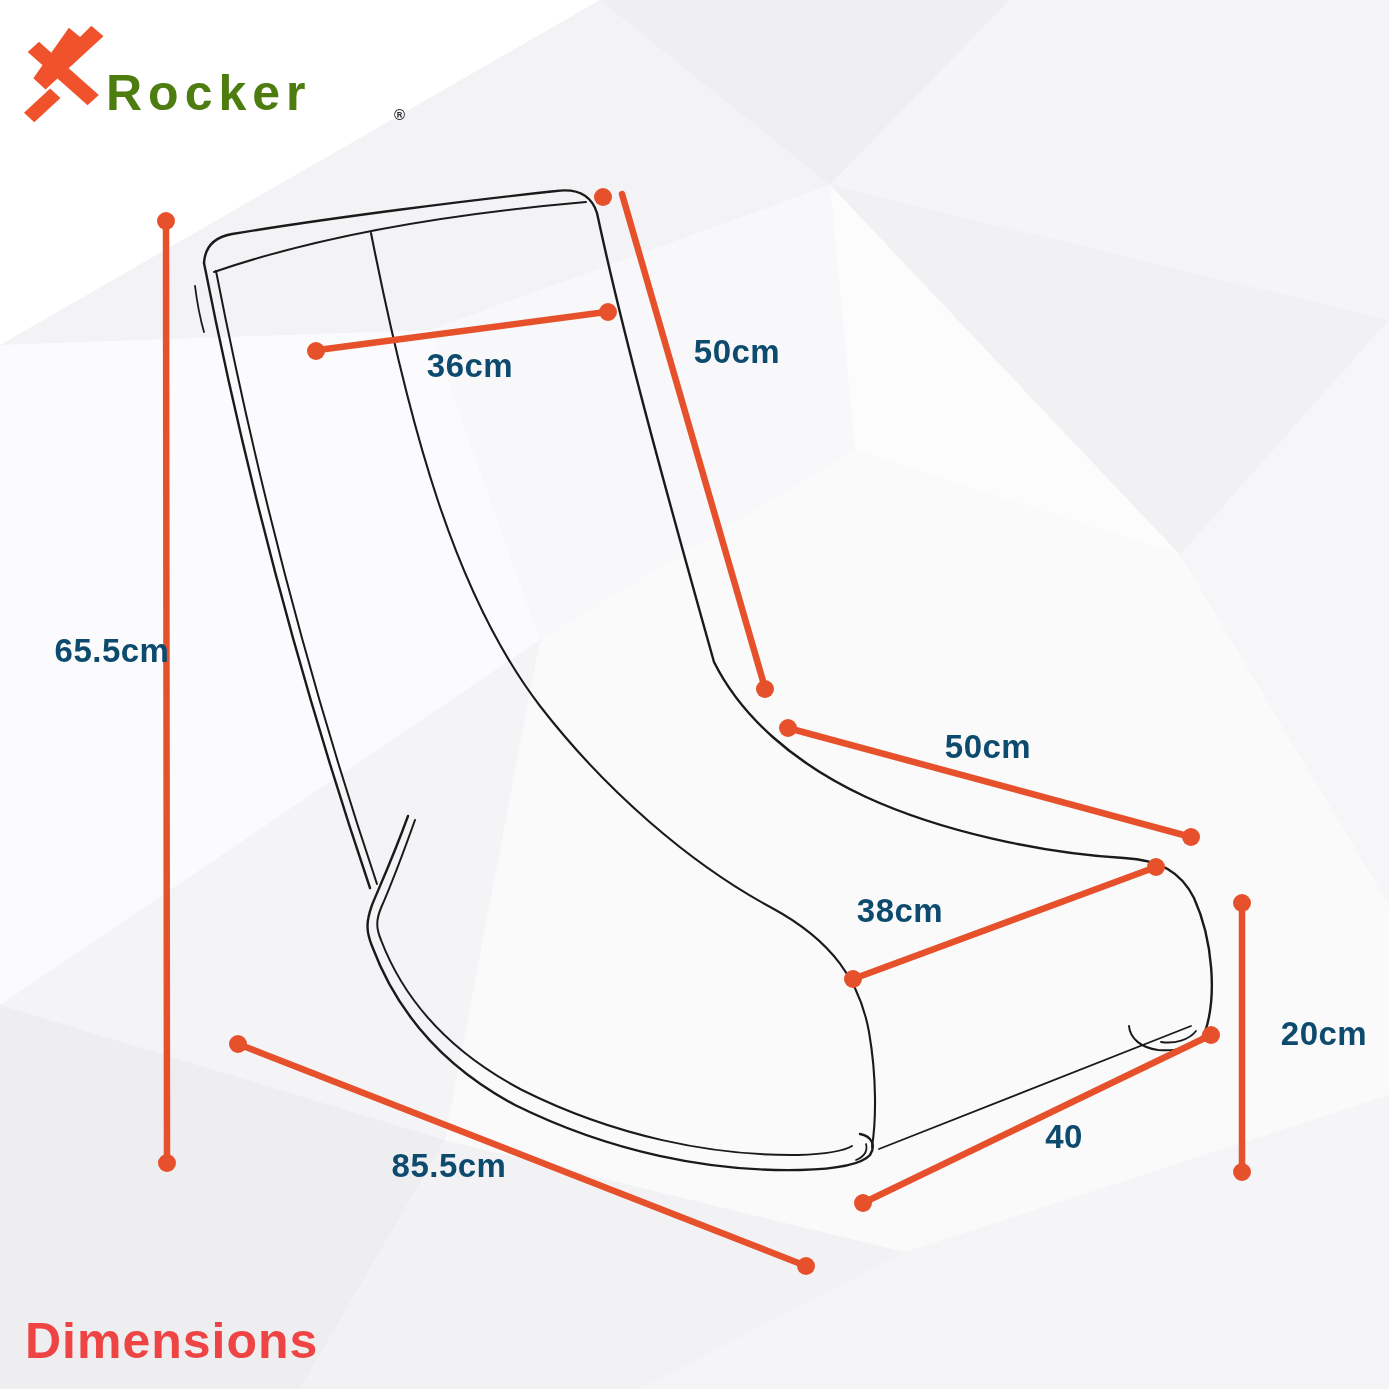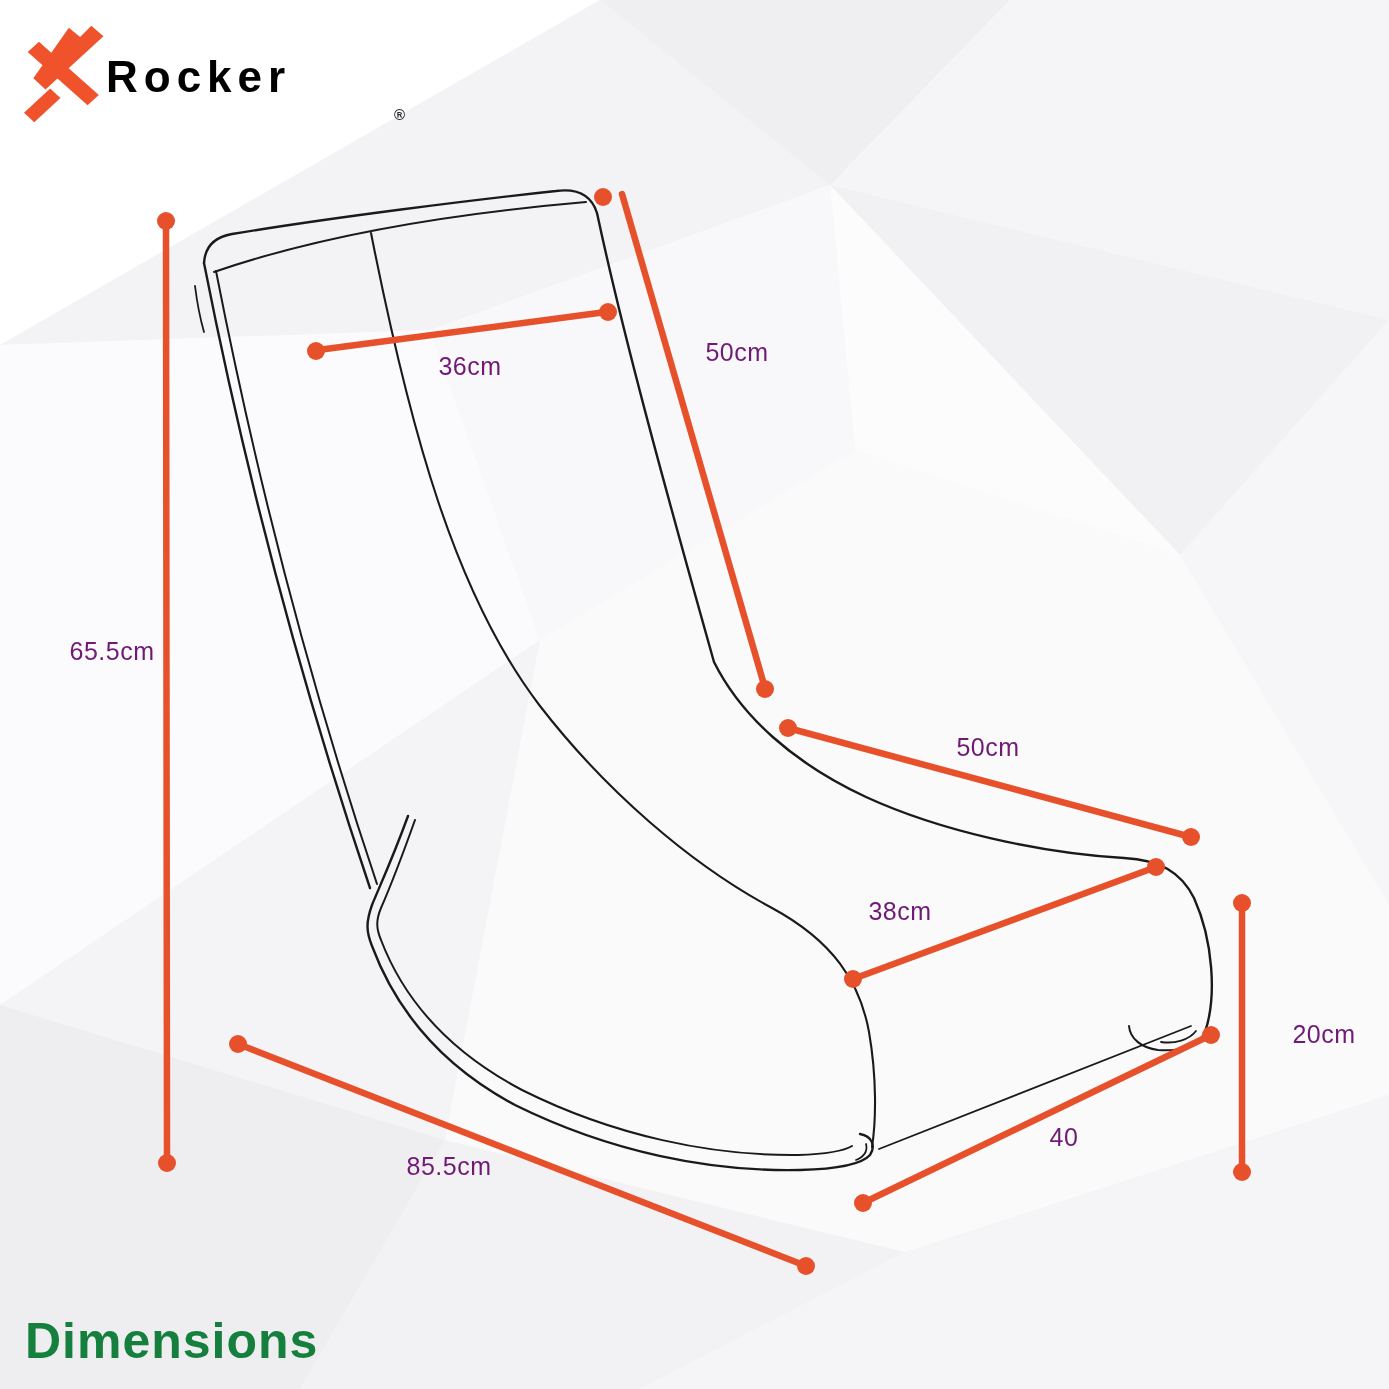--- a/index.html
+++ b/index.html
@@ -7,42 +7,42 @@
     position:relative;width:1389px;height:1389px;overflow:hidden;
     font-family:"Liberation Sans",sans-serif;background:#f8f8f9;
   }
   .bg{position:absolute;left:0;top:0;width:1389px;height:1389px;}
   .diagram{position:absolute;left:0;top:0;width:1389px;height:1389px;}
 
   
   .logo{position:absolute;left:20px;top:24px;width:420px;height:110px;}
   .logo-x{position:absolute;left:0;top:0;}
   .logo-text{
-    position:absolute;left:86px;top:31px;
-    font-size:44px;font-weight:700;letter-spacing:6px;color:#000000;line-height:1;
+    position:absolute;left:86px;top:44px;
+    font-size:50px;font-weight:700;letter-spacing:6px;color:#4d7c0f;line-height:1;
   }
   .logo-reg{position:absolute;left:374px;top:82px;font-size:15px;font-weight:700;color:#2d2d2d;}
 
   
   .dim-label{
     position:absolute;transform:translate(-50%,-50%);
-    font-size:25px;font-weight:400;color:#701a75;letter-spacing:0.5px;white-space:nowrap;
+    font-size:33px;font-weight:700;color:#0c4a6e;letter-spacing:0.5px;white-space:nowrap;
   }
   .lbl-backrest-width{left:470px;top:366px;}
   .lbl-backrest-height{left:737px;top:352px;}
   .lbl-overall-height{left:112px;top:651px;text-align:right;}
   .lbl-seat-depth{left:988px;top:747px;}
   .lbl-seat-width{left:900px;top:911px;}
   .lbl-base-height{left:1292px;top:1034px;margin-left:32px;}
   .lbl-base-depth{left:1064px;top:1137px;}
   .lbl-overall-length{left:449px;top:1166px;}
 
   .caption{
     position:absolute;left:25px;top:1312px;
-    font-size:50px;font-weight:700;color:#15803d;letter-spacing:1px;
+    font-size:50px;font-weight:700;color:#ef4444;letter-spacing:1px;
   }
 </style>
 </head>
 <body>
 
 <div class="stage">
 
   <svg class="bg" viewBox="0 0 1389 1389" preserveAspectRatio="none">
     <rect x="0" y="0" width="1389" height="1389" fill="#f7f7f9"></rect>
     <polygon points="0,0 600,0 0,345" fill="#ffffff"></polygon>

